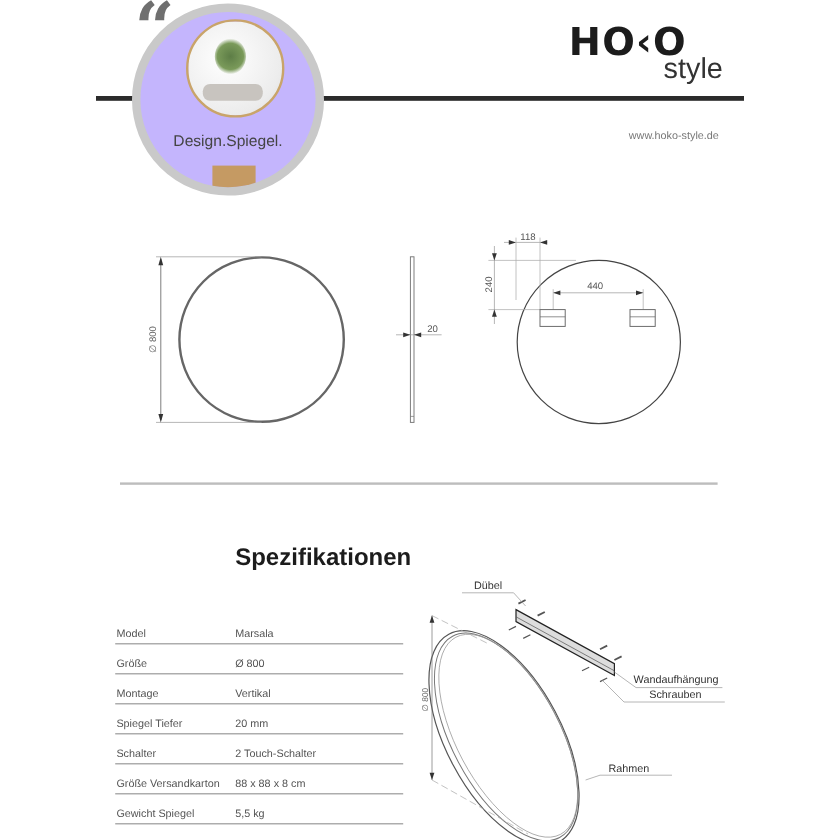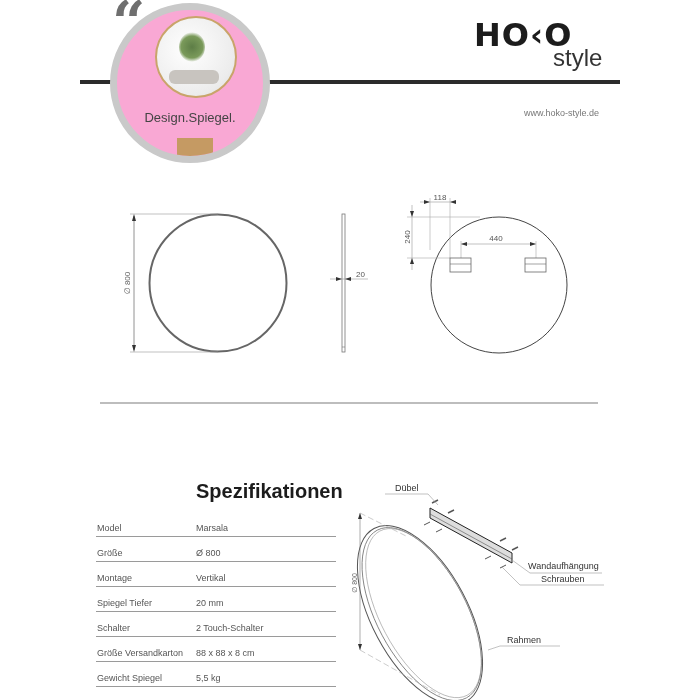--- a/index.html
+++ b/index.html
@@ -1,30 +1,30 @@
 <!DOCTYPE html>
 <html><head>
   <meta charset="utf-8">
   <style>
     html, body { margin: 0; padding: 0; background: #ffffff; }
     body { width: 700px; height: 700px; position: relative; overflow: hidden; font-family: "Liberation Sans", sans-serif; color: #333; }
     .abs { position: absolute; }
     .header-line { position: absolute; left: 80px; top: 80px; width: 540px; height: 4px; background: #2b2b2b; }
-    .badge { position: absolute; left: 110px; top: 3px; width: 160px; height: 160px; border-radius: 50%; background: #f9a8d4; border: 7px solid #c9c9c9; box-sizing: border-box; overflow: hidden; }
+    .badge { position: absolute; left: 110px; top: 3px; width: 160px; height: 160px; border-radius: 50%; background: #c4b5fd; border: 7px solid #c9c9c9; box-sizing: border-box; overflow: hidden; }
     .quote { position: absolute; left: 112px; top: -6px; font-family: "DejaVu Serif", serif; font-size: 58px; font-weight: bold; color: #6f6f6f; line-height: 1; }
     .mirror-photo { position: absolute; left: 38px; top: 6px; width: 78px; height: 78px; border-radius: 50%; border: 2px solid #c9a46a; background: radial-gradient(circle at 40% 40%, #ffffff 0%, #ececec 70%, #d9d9d9 100%); overflow: hidden; }
     .plant { position: absolute; left: 22px; top: 14px; width: 26px; height: 30px; border-radius: 50%; background: radial-gradient(circle, #5d7d46 0%, #7a9a5a 55%, rgba(122,154,90,0) 75%); }
     .sofa { position: absolute; left: 12px; top: 52px; width: 50px; height: 14px; border-radius: 6px; background: #c8c4bf; }
     .chair { position: absolute; left: 60px; top: 128px; width: 36px; height: 22px; background: #c59a63; }
     .badge-label { position: absolute; left: 0; width: 100%; top: 100px; text-align: center; font-size: 13px; color: #444; }
     .logo { position: absolute; left: 474px; top: 19px; font-family: "DejaVu Sans", sans-serif; font-size: 32px; font-weight: bold; letter-spacing: 1px; color: #1c1c1c; line-height: 1; }
     .logo-style { position: absolute; left: 553px; top: 46px; font-size: 24px; color: #333; line-height: 1; text-align: right; }
     .website { position: absolute; left: 524px; top: 88px; font-size: 9px; color: #777; margin-top: 20px; }
     .separator { position: absolute; left: 100px; top: 402px; width: 498px; height: 2px; background: #bdbdbd; }
-    .spec-title { position: absolute; left: 196px; top: 454px; font-size: 20px; font-weight: bold; color: #1c1c1c; margin-top: 26px; }
+    .spec-title { position: absolute; left: 196px; top: 454px; font-size: 20px; font-weight: bold; color: #1c1c1c; }
     .spec-table { position: absolute; left: 96px; top: 512px; width: 240px; }
     .spec-row { position: relative; height: 24px; border-bottom: 1px solid #9a9a9a; font-size: 9px; color: #555; }
     .spec-row span { position: absolute; bottom: 3px; margin-top: 37px; }
     .spec-key { left: 1px; }
     .spec-val { left: 100px; }
     svg text { font-family: "Liberation Sans", sans-serif; }
   </style>
 </head>
 <body>
 

